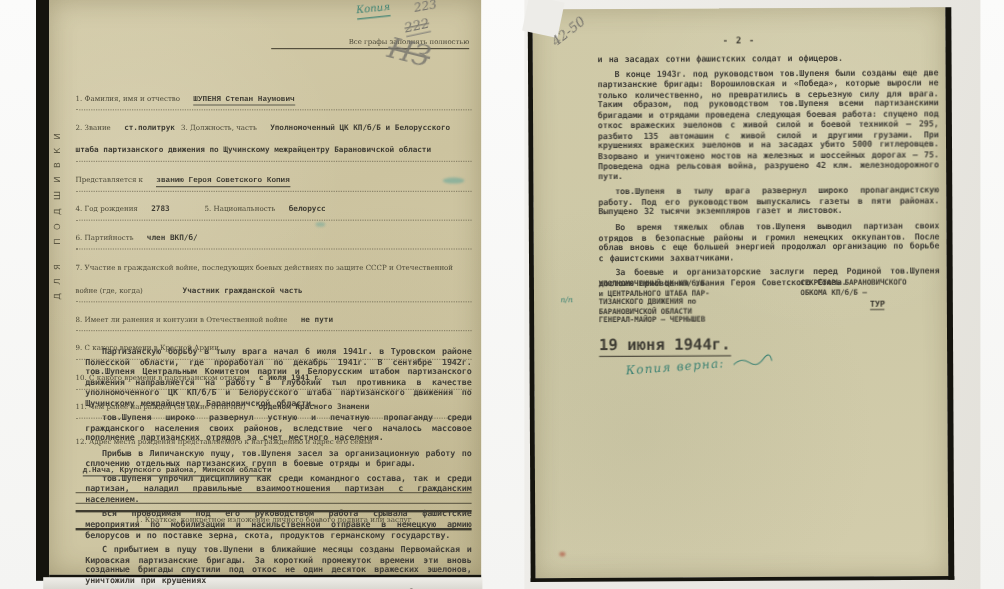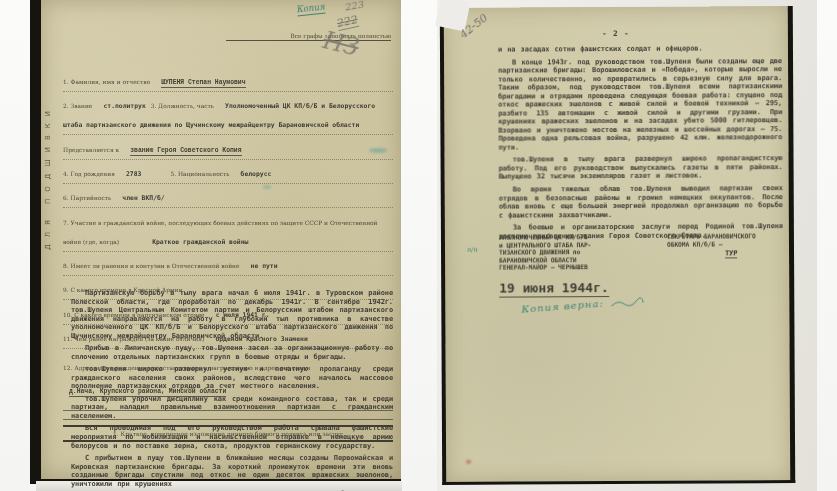--- a/index.html
+++ b/index.html
@@ -136,21 +136,21 @@
         <span class="typed fvalue">2783</span>
         <span class="plabel plabel-s" style="margin-left:24px">5. Национальность</span>
         <span class="typed fvalue">белорусс</span>
       </div>
       <div class="frow">
         <span class="plabel plabel-s">6. Партийность</span>
         <span class="typed fvalue">член ВКП/б/</span>
       </div>
       <div class="frow">
         <span class="plabel plabel-s">7. Участие в гражданской войне, последующих боевых действиях по защите СССР и Отечественной войне (где, когда)</span>
-        <span class="typed fvalue ctr">Краткое гражданской войны</span>
+        <span class="typed fvalue ctr">Участник гражданской часть</span>
       </div>
       <div class="frow">
         <span class="plabel plabel-s">8. Имеет ли ранения и контузии в Отечественной войне</span>
         <span class="typed fvalue">не пути</span>
       </div>
       <div class="frow">
         <span class="plabel plabel-s">9. С какого времени в Красной Армии</span>
         <span class="typed fvalue"></span>
       </div>
       <div class="frow">
@@ -167,22 +167,22 @@
       <div class="frow nb">
         <span class="typed fvalue ul" style="margin-left:6px">д.Нача, Крупского района, Минской области</span>
       </div>
       <div class="blankline"></div>
       <div class="blankline"></div>
       <div class="sechead plabel">1. Краткое, конкретное изложение личного боевого подвига или заслуг</div>
     </div>
 
     <div class="bodyL">
       <p>Партизанскую борьбу в тылу врага начал 6 июля 1941г. в Туровском районе Полесской области, где проработал по декабрь 1941г. В сентябре 1942г. тов.Шупеня Центральным Комитетом партии и Белорусским штабом партизанского движения направляется на работу в глубокий тыл противника в качестве уполномоченного ЦК КП/б/Б и Белорусского штаба партизанского движения по Щучинскому межрайцентру Барановичской области.</p>
+      <p>тов.Шупеня широко развернул устную и печатную пропаганду среди гражданского населения своих районов, вследствие чего началось массовое пополнение партизанских отрядов за счет местного населения.</p>
       <p>Прибыв в Липичанскую пущу, тов.Шупеня засел за организационную работу по сплочению отдельных партизанских групп в боевые отряды и бригады.</p>
-      <p>тов.Шупеня широко развернул устную и печатную пропаганду среди гражданского населения своих районов, вследствие чего началось массовое пополнение партизанских отрядов за счет местного населения.</p>
       <p>тов.Шупеня упрочил дисциплину как среди командного состава, так и среди партизан, наладил правильные взаимоотношения партизан с гражданским населением.</p>
       <p>Вся проводимая под его руководством работа срывала фашистские мероприятия по мобилизации и насильственной отправке в немецкую армию белорусов и по поставке зерна, скота, продуктов германскому государству.</p>
       <p>С прибытием в пущу тов.Шупени в ближайшие месяцы созданы Первомайская и Кировская партизанские бригады. За короткий промежуток времени эти вновь созданные бригады спустили под откос не один десяток вражеских эшелонов, уничтожили при крушениях</p>
       <div class="seerev">/см. об./</div>
     </div>
 
     <div class="stain t1"></div>
     <div class="stain t2"></div>
   </div>
 </section>

